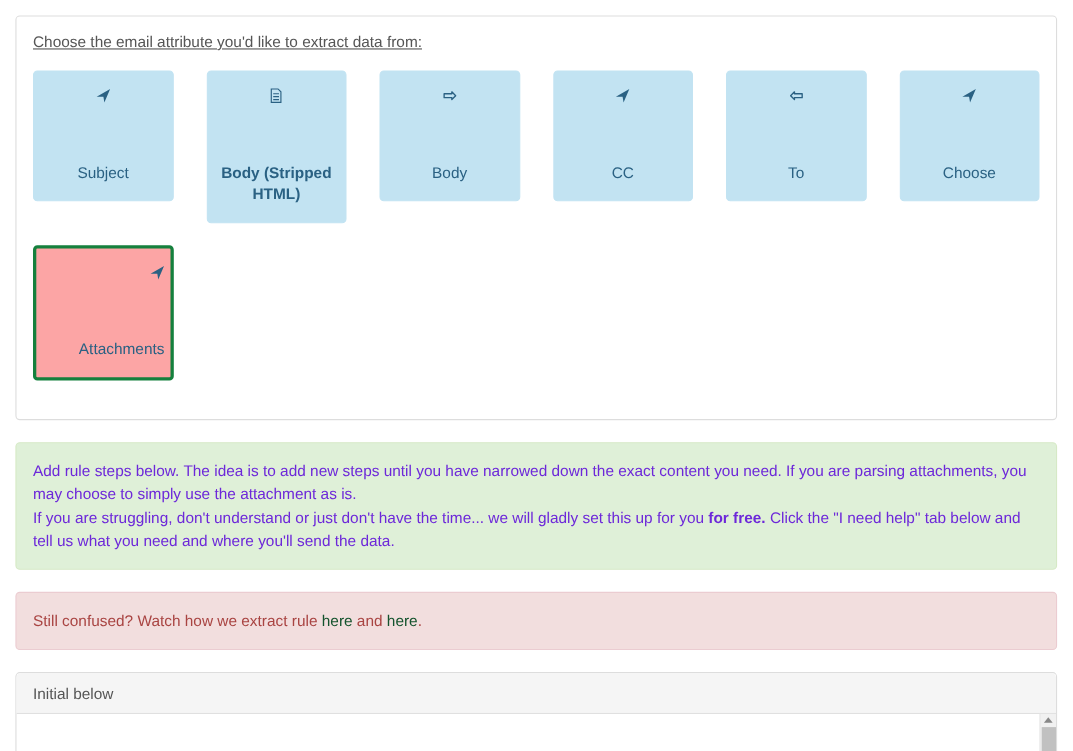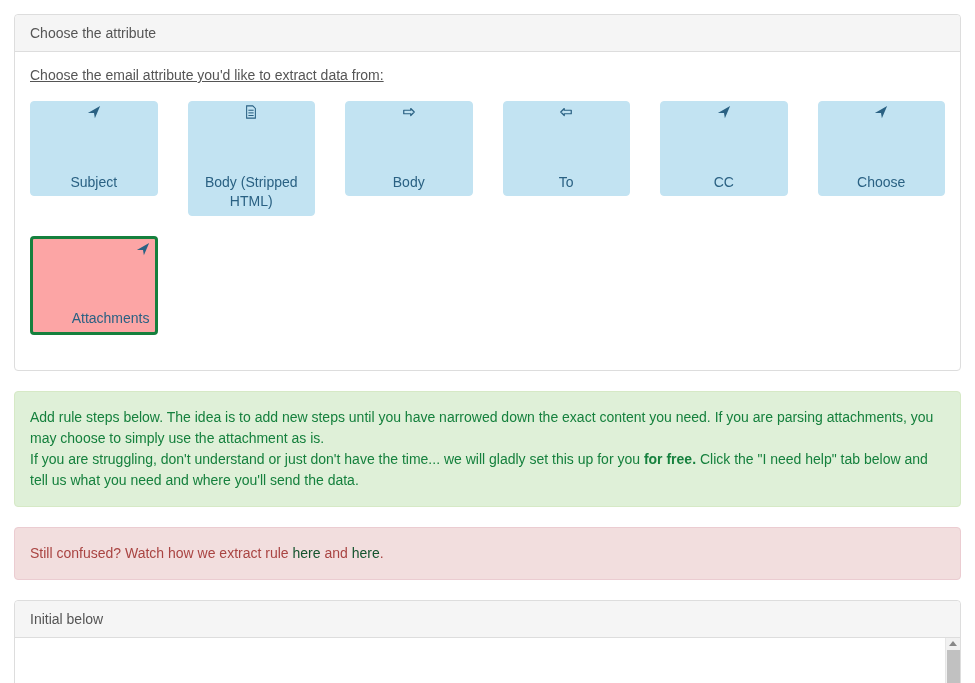--- a/index.html
+++ b/index.html
@@ -38,34 +38,35 @@
     grid-template-columns: repeat(6, 1fr);
     gap: 0 30px;
     align-items: start;
   }
   .attr-btn {
     background: #c2e3f2;
     color: #2a6183;
     border: 1px solid #c2e3f2;
     border-radius: 4px;
     text-align: center;
-    padding: 3px 5px;
+    padding: 15px 5px;
     cursor: pointer;
     font-size: 14px;
     line-height: 1.4;
     margin-bottom: 20px;
     display: flex;
     flex-direction: column;
     align-items: center;
     justify-content: center;
     min-height: 70px;
     gap: 44px;
   }
   .attr-btn.tall {
     min-height: 88px;
+    font-weight: bold;
   }
   .attr-btn.selected {
     border: 3px solid #15803d;
     background: #fca5a5;
     align-items: flex-end;
   }
   .attr-btn .icon {
     font-size: 14px;
     margin-bottom: 4px;
     display: block;
@@ -73,21 +74,21 @@
   .alert {
     border-radius: 4px;
     padding: 15px;
     margin-bottom: 20px;
     border: 1px solid transparent;
     line-height: 1.5;
   }
   .alert-success {
     background: #dff0d8;
     border-color: #d6e9c6;
-    color: #15803d;
+    color: #6d28d9;
   }
   .alert-danger {
     background: #f2dede;
     border-color: #ebccd1;
     color: #a94442;
   }
   .alert-danger a {
     color: #14532d;
     text-decoration: none;
   }
@@ -122,21 +123,20 @@
     position: relative;
     min-height: 100px;
     padding: 0;
   }
   strong.free { font-weight: bold; }
 </style>
 </head>
 <body>
 
 <div class="panel">
-  <div class="panel-header">Choose the attribute</div>
   <div class="panel-body">
     <div class="instruction">Choose the email attribute you'd like to extract data from:</div>
     <div class="attr-grid" id="attr-grid">
         <div class="attr-btn">
           <span class="icon"><svg width="14" height="14" viewBox="0 0 16 16">
               <path d="M1 9 L15 1 L9 15 L8 9 Z" fill="currentColor"></path>
             </svg></span>
           <span>Subject</span>
         </div>
         <div class="attr-btn tall">
@@ -149,29 +149,29 @@
           <span>Body (Stripped HTML)</span>
         </div>
         <div class="attr-btn">
           <span class="icon"><svg width="14" height="14" viewBox="0 0 16 16">
               <path d="M2 6 h8 v-2 l4 4 -4 4 v-2 h-8 Z" fill="none" stroke="currentColor" stroke-width="1.4" stroke-linejoin="round"></path>
             </svg></span>
           <span>Body</span>
         </div>
         <div class="attr-btn">
           <span class="icon"><svg width="14" height="14" viewBox="0 0 16 16">
+              <path d="M1 9 L15 1 L9 15 L8 9 Z" fill="currentColor"></path>
+            </svg></span>
+          <span>CC</span>
+        </div>
+        <div class="attr-btn">
+          <span class="icon"><svg width="14" height="14" viewBox="0 0 16 16">
               <path d="M14 6 h-8 v-2 l-4 4 4 4 v-2 h8 Z" fill="none" stroke="currentColor" stroke-width="1.4" stroke-linejoin="round"></path>
             </svg></span>
           <span>To</span>
-        </div>
-        <div class="attr-btn">
-          <span class="icon"><svg width="14" height="14" viewBox="0 0 16 16">
-              <path d="M1 9 L15 1 L9 15 L8 9 Z" fill="currentColor"></path>
-            </svg></span>
-          <span>CC</span>
         </div>
         <div class="attr-btn">
           <span class="icon"><svg width="14" height="14" viewBox="0 0 16 16">
               <path d="M1 9 L15 1 L9 15 L8 9 Z" fill="currentColor"></path>
             </svg></span>
           <span>Choose</span>
         </div>
         <div class="attr-btn selected">
           <span class="icon"><svg width="14" height="14" viewBox="0 0 16 16">
               <path d="M1 9 L15 1 L9 15 L8 9 Z" fill="currentColor"></path>

